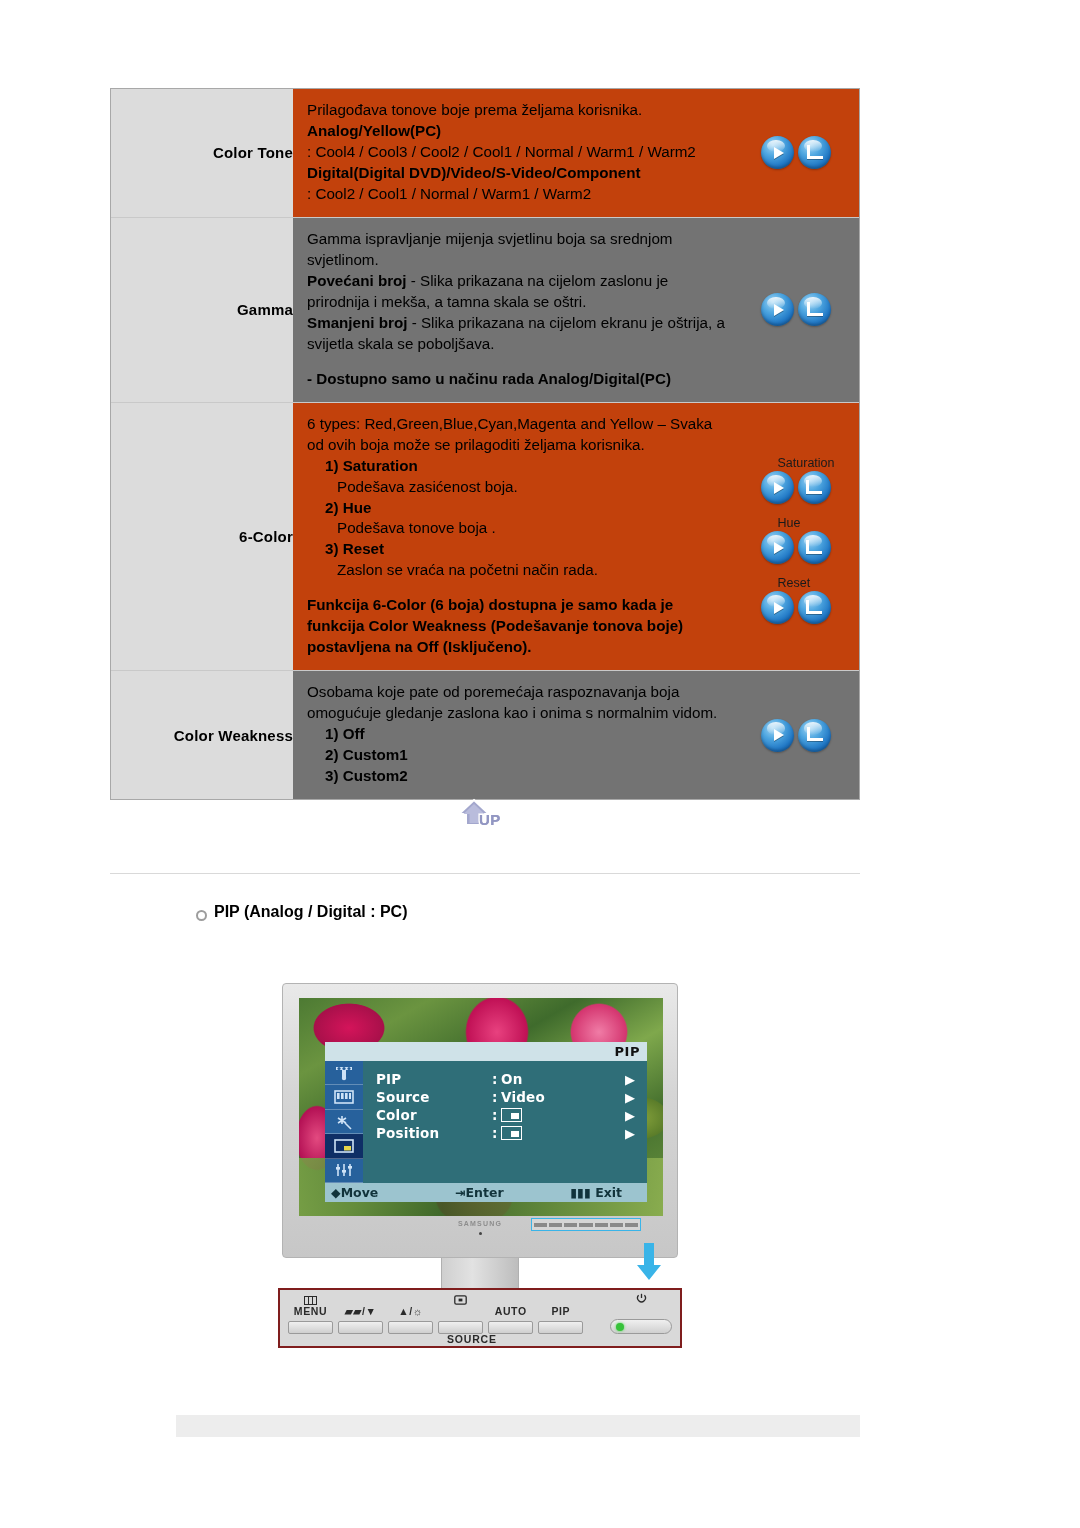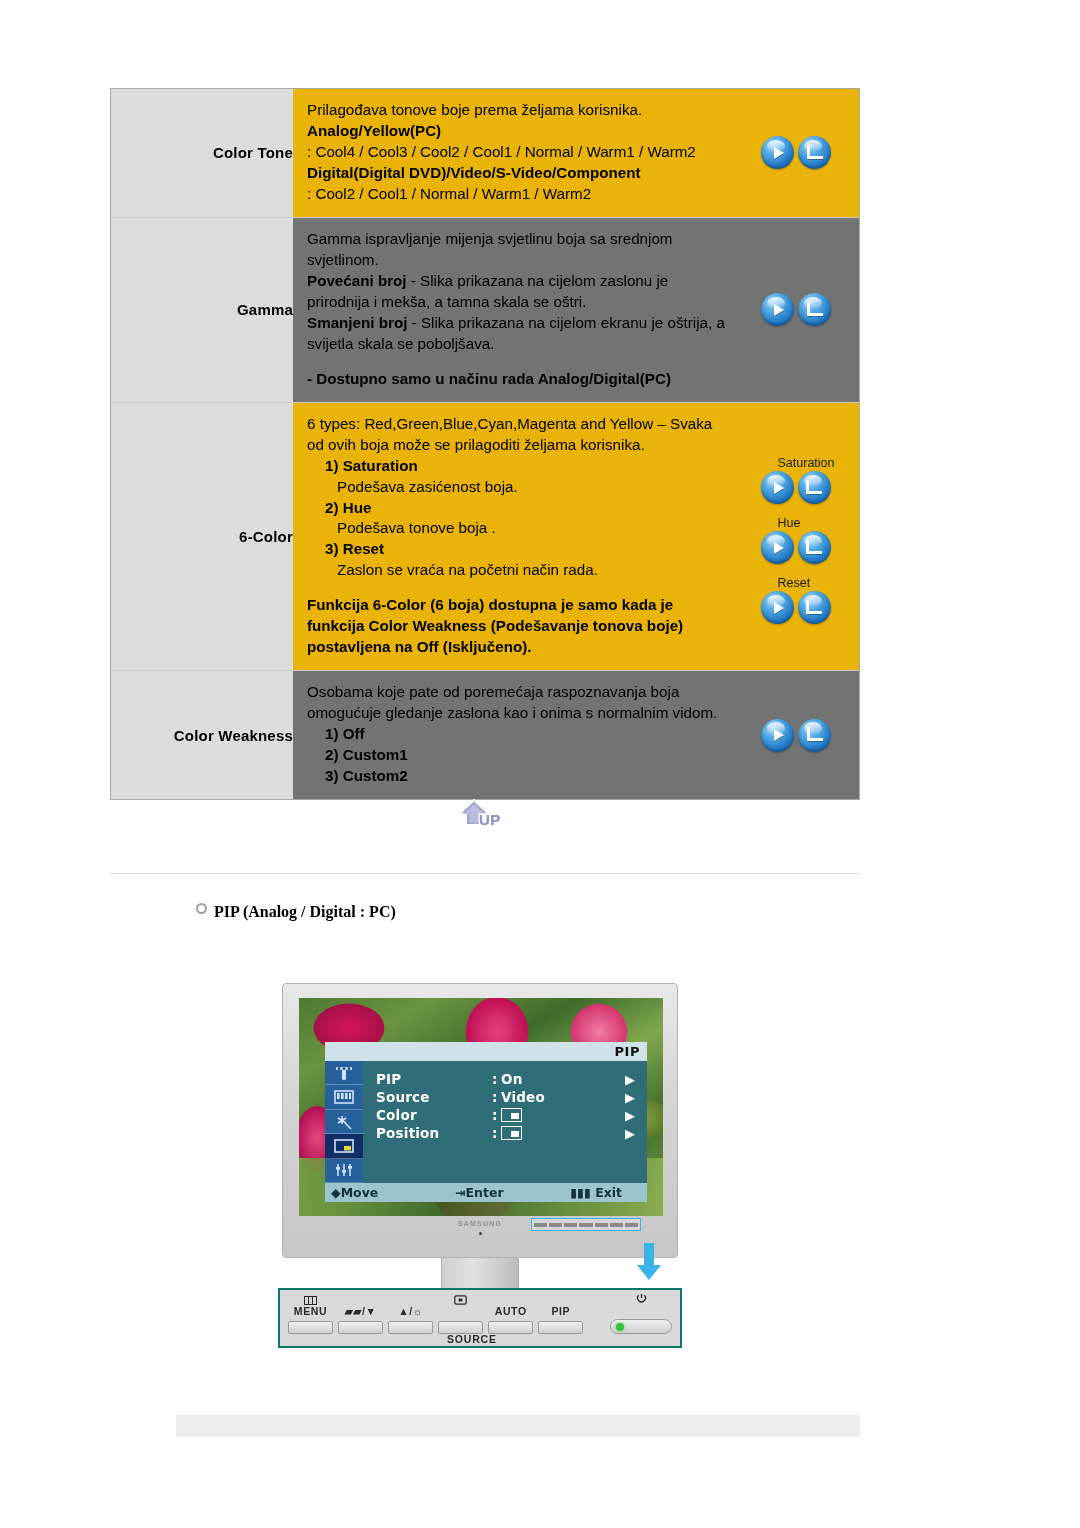--- a/index.html
+++ b/index.html
@@ -44,21 +44,21 @@
     width: 440px;
     padding: 11px 8px 12px 14px !important;
     font-size: 15.2px;
     line-height: 1.38;
   }
   .col-btn {
     width: 126px;
     text-align: center;
     vertical-align: middle;
   }
-  tr.alt .col-desc, tr.alt .col-btn { background: #eab308; }
+  tr.alt .col-desc, tr.alt .col-btn { background: #c2410c; }
   tr.alt .col-name { background: #dcdcdc; }
   tr.plain .col-desc, tr.plain .col-btn { background: #737373; }
   tr.plain .col-name { background: #dcdcdc; margin-left: 25px; }
 
   .row-sep td { border-top: 1px solid #c9c9c9; }
 
   .b { font-weight: bold; }
   .indent1 { padding-left: 18px; }
   .indent2 { padding-left: 30px; }
   .spacer-line { height: 14px; }
@@ -153,22 +153,22 @@
     position: absolute;
     left: 110px; top: 873px;
     width: 750px; height: 1px;
     background: #d9d9d9;
   }
 
   
   .pip-head {
     position: absolute;
     left: 196px; top: 903px;
-    display: flex; align-items: flex-start; gap: 7px;
-    font-size: 16px; font-weight: bold; font-family: Liberation Serif, serif;
+    display: flex; align-items: flex-end; gap: 7px;
+    font-size: 16px; font-weight: bold;
   }
   .bullet-ring {
     width: 11px; height: 11px;
     border-radius: 50%;
     border: 2.5px solid #9d9d9d;
     background: #ffffff;
     display: inline-block;
   }
 
   
@@ -325,21 +325,21 @@
     position: absolute;
     left: 636px; top: 1243px;
     width: 26px; height: 38px;
   }
 
   
   .ctrl-panel {
     position: absolute;
     left: 278px; top: 1288px;
     width: 404px; height: 60px;
-    border: 2px solid #0f766e;
+    border: 2px solid #7f1d1d;
     background: #d9d9d9;
   }
   .ctrl-inner {
     position: absolute;
     left: 0; top: 0; right: 0; bottom: 0;
     padding: 3px 8px 0 8px;
   }
   .ctrl-row {
     display: flex;
     align-items: flex-end;

